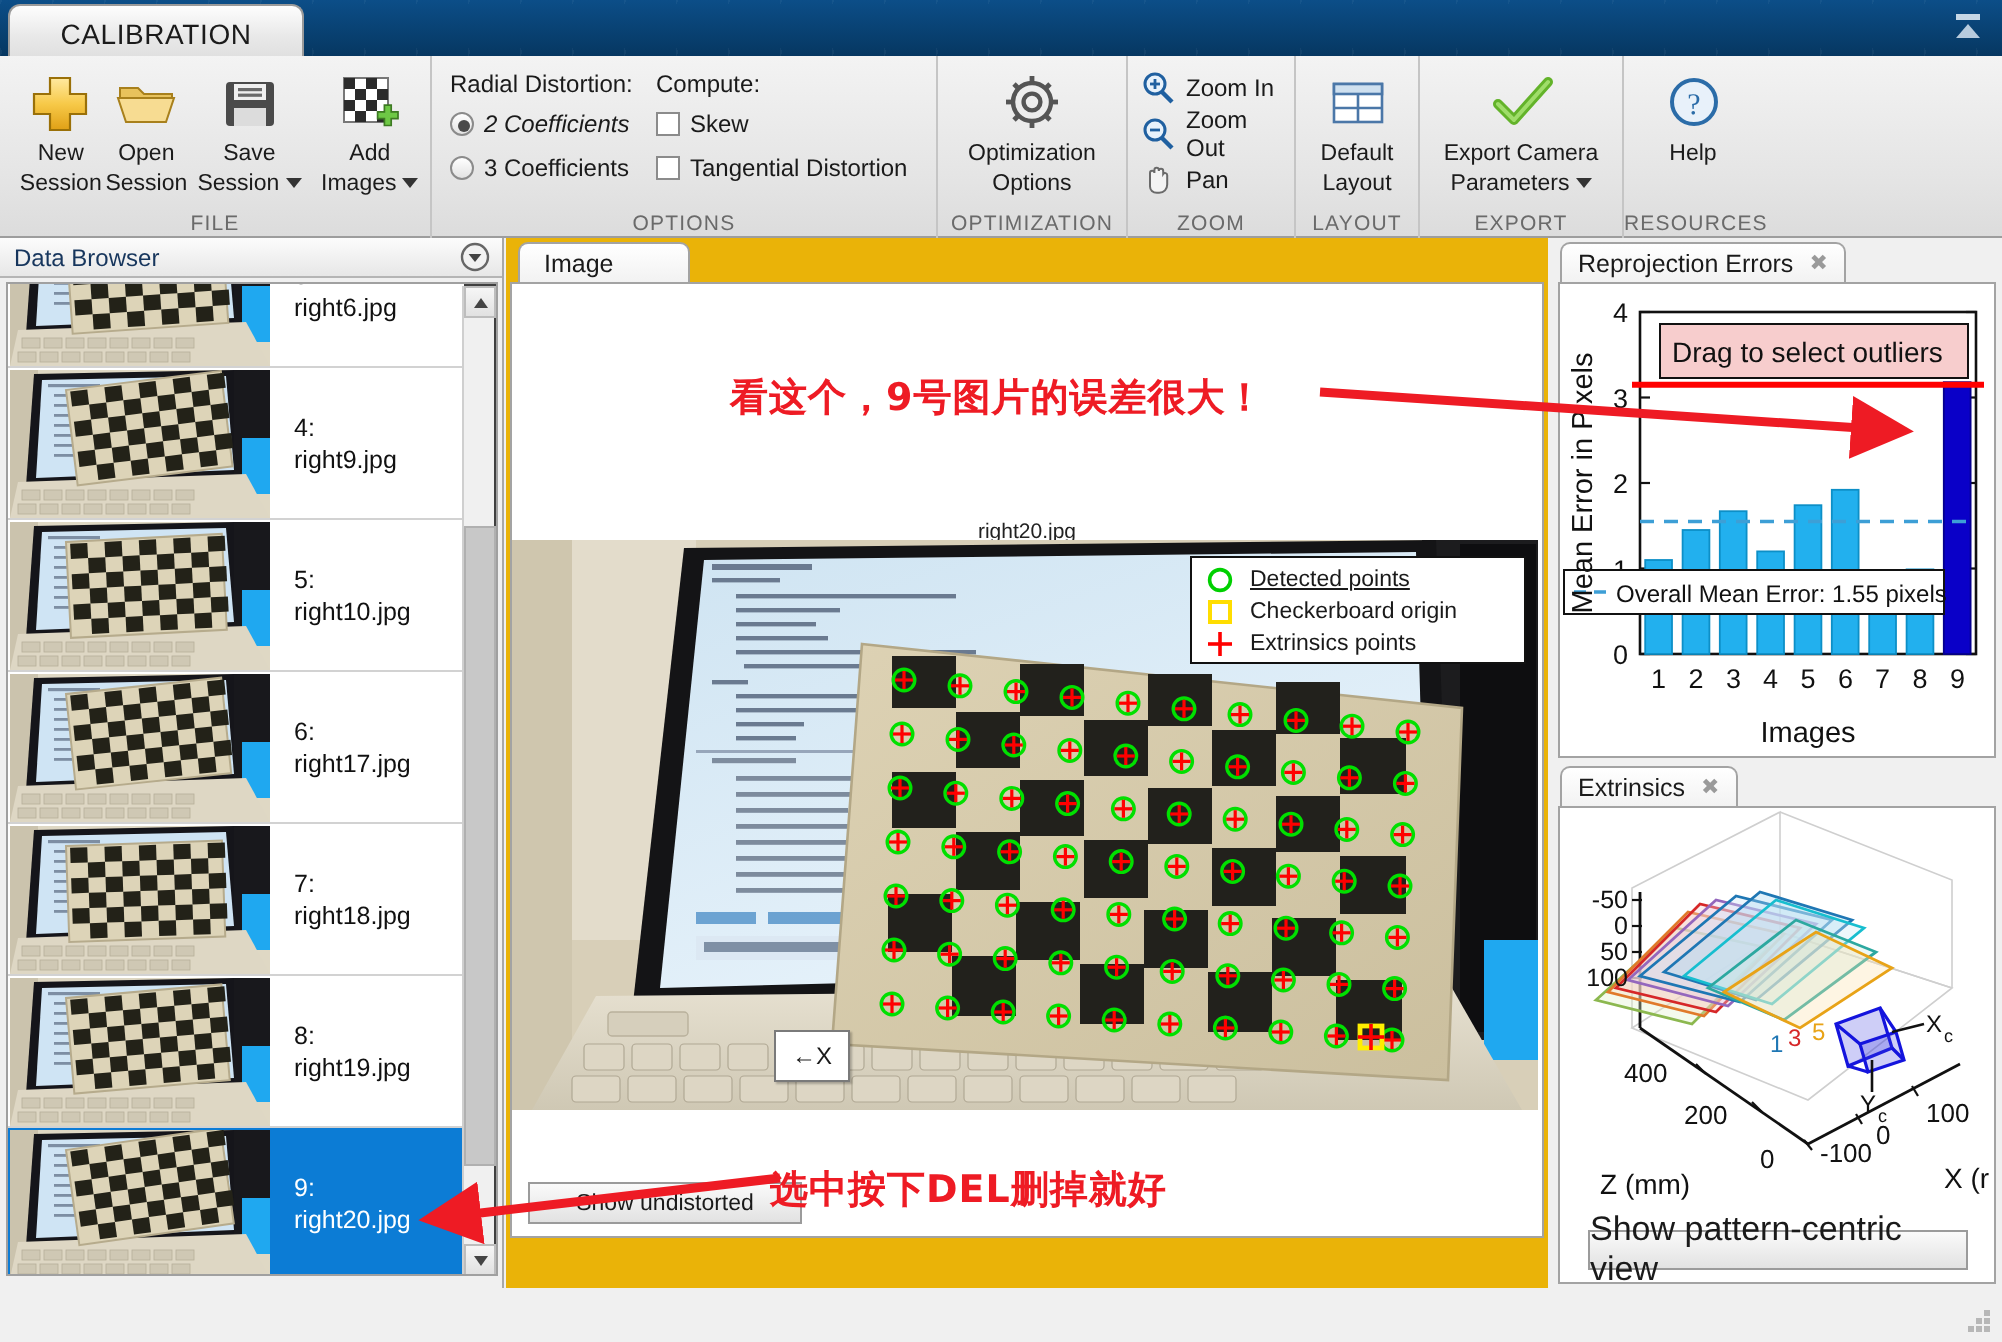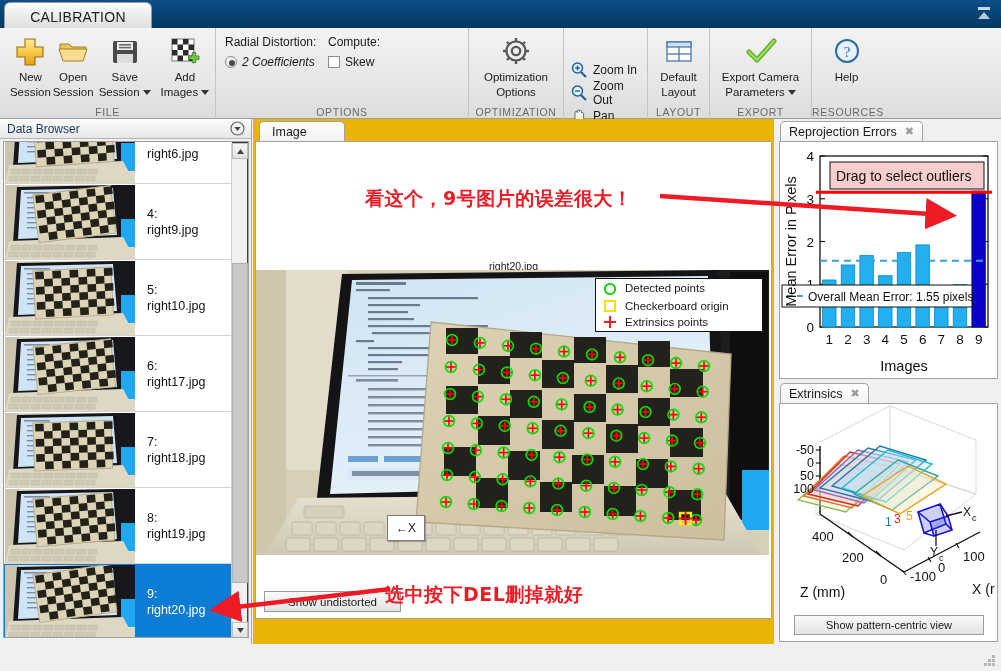--- a/index.html
+++ b/index.html
@@ -74,21 +74,21 @@
   }
   .radio.on::after{ content:""; position:absolute; left:2.5px; top:2.5px;
     width:6px;height:6px;border-radius:50%; background:#4a4a4a; }
   .chk{
     width:12px;height:12px;border:1px solid #8b8b8b;background:#fff;
     display:inline-block;margin-right:5px;cursor:pointer;flex:none;
   }
   .olbl{ font-size:12px; white-space:nowrap; }
 
   
-  #g-zoom .rbody{ flex-direction:column; padding:4px 6px 0 6px;margin-top:26px; }
+  #g-zoom .rbody{ flex-direction:column; padding:4px 6px 0 6px; }
   .smallbtn{ display:flex; align-items:center; height:23px; cursor:pointer; }
   .smallbtn .ic{ width:18px;height:18px; margin-right:5px; }
   .smallbtn .tx{ font-size:12px; }
 
   
   #main{ position:absolute; left:0; top:119px; width:1001px; height:552px; }
 
   
   #browser{
     position:absolute; left:0; top:0; width:252px; height:525px;
@@ -157,21 +157,21 @@
   
   #rightcol{ position:absolute; left:775px; top:0; width:226px; height:525px; background:#f0f0f0; }
   #rp-errors{ position:absolute; left:0; top:0; width:226px; height:262px; }
   #rp-extr{ position:absolute; left:0; top:262px; width:226px; height:263px; }
   .rp-body{ position:absolute; left:4px; top:22px; right:3px; bottom:2px;
      background:#fff; border:1px solid #a3a3a3; }
 
   #showpc-btn{
     position:absolute; left:14px; bottom:6px; width:190px; height:20px;
     background:linear-gradient(180deg,#fafafa,#e2e2e2); border:1px solid #9b9b9b;
-    display:flex;align-items:center;justify-content:center;font-size:11px;cursor:pointer;
+    display:flex;align-items:center;justify-content:center;font-size:17px;cursor:pointer;
   }
 
   
   #bottom{ position:absolute; left:0; top:525px; width:1001px; height:27px; background:#f0f0f0; }
   #grip{ position:absolute; right:4px; bottom:3px; width:14px;height:14px; }
 
   svg{ display:block; }
   .noselect{ user-select:none; }
 </style>
 </head>
@@ -268,20 +268,30 @@
         <span>Compute:</span>
       </div>
       <div class="optrow">
         <label style="width:103px;display:flex;align-items:center;font-style:italic;">
           <i class="radio on"></i>
           <span class="olbl">2 Coefficients</span>
         </label>
         <label style="display:flex;align-items:center;">
           <i class="chk"></i>
           <span class="olbl">Skew</span>
+        </label>
+      </div>
+      <div class="optrow">
+        <label style="width:103px;display:flex;align-items:center;">
+          <i class="radio"></i>
+          <span class="olbl">3 Coefficients</span>
+        </label>
+        <label style="display:flex;align-items:center;">
+          <i class="chk"></i>
+          <span class="olbl">Tangential Distortion</span>
         </label>
       </div>
     </div>
     <div class="rlabel">OPTIONS</div>
   </div>
 
   <div class="rgroup" style="width:95px;">
     <div class="rbody" style="justify-content:center;">
       <div class="bigbtn w90">
         <span class="ic">
@@ -1318,21 +1328,21 @@
           </g>
         </svg>
 
         <div style="position:absolute;left:131px;top:245px;width:38px;height:26px;background:#fff;border:1px solid #7a7a7a;
                     display:flex;align-items:center;justify-content:center;font-size:12px;box-shadow:1px 1px 1px rgba(0,0,0,.25);">
           <span>←X</span>
         </div>
 
         <div style="position:absolute;left:339px;top:8px;width:168px;height:54px;background:#fff;border:1px solid #111;
                     padding:3px 5px;">
-          <div style="display:flex;height:16px;">
+          <div style="display:flex;align-items:center;height:16px;text-decoration:underline;">
             <svg width="18" height="14" viewBox="0 0 18 14">
                 <circle cx="9" cy="7" r="5.2" fill="none" stroke="#00d000" stroke-width="1.8"></circle>
               </svg>
             <span style="font-size:11.5px;margin-left:6px;">Detected points</span>
           </div>
           <div style="display:flex;align-items:center;height:16px;">
             <svg width="18" height="14" viewBox="0 0 18 14">
                 <rect x="4" y="2" width="10" height="10" fill="none" stroke="#ffdd00" stroke-width="2"></rect>
               </svg>
             <span style="font-size:11.5px;margin-left:6px;">Checkerboard origin</span>

